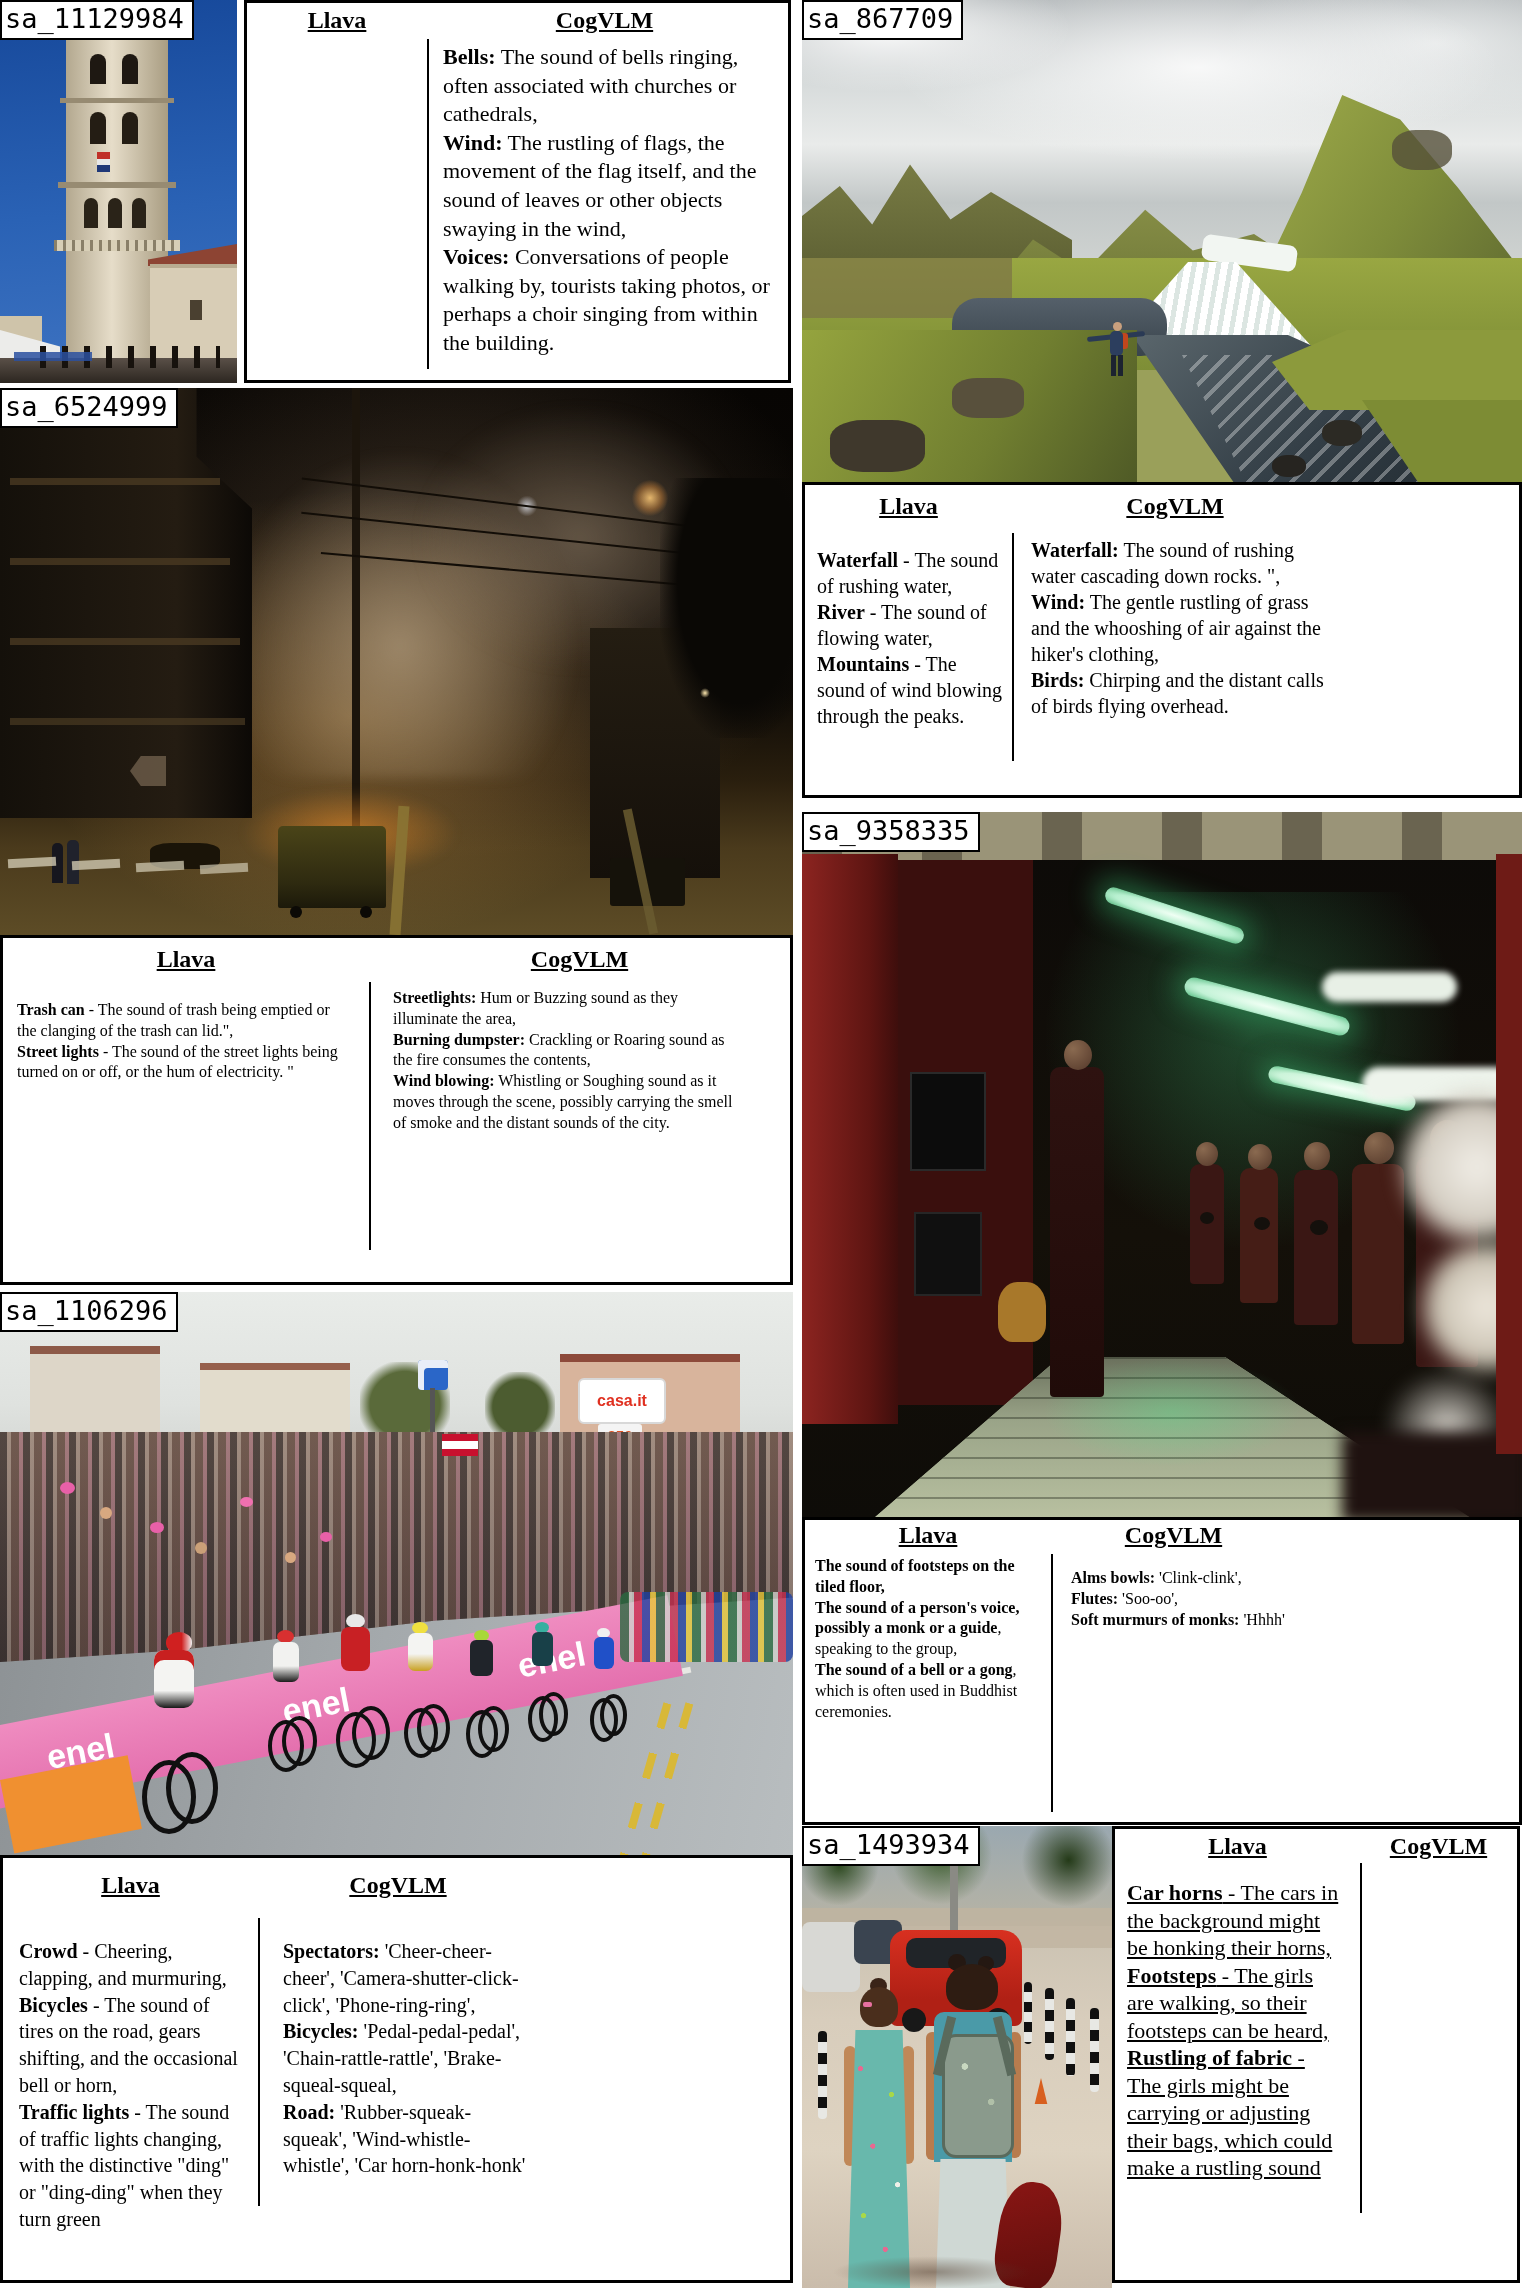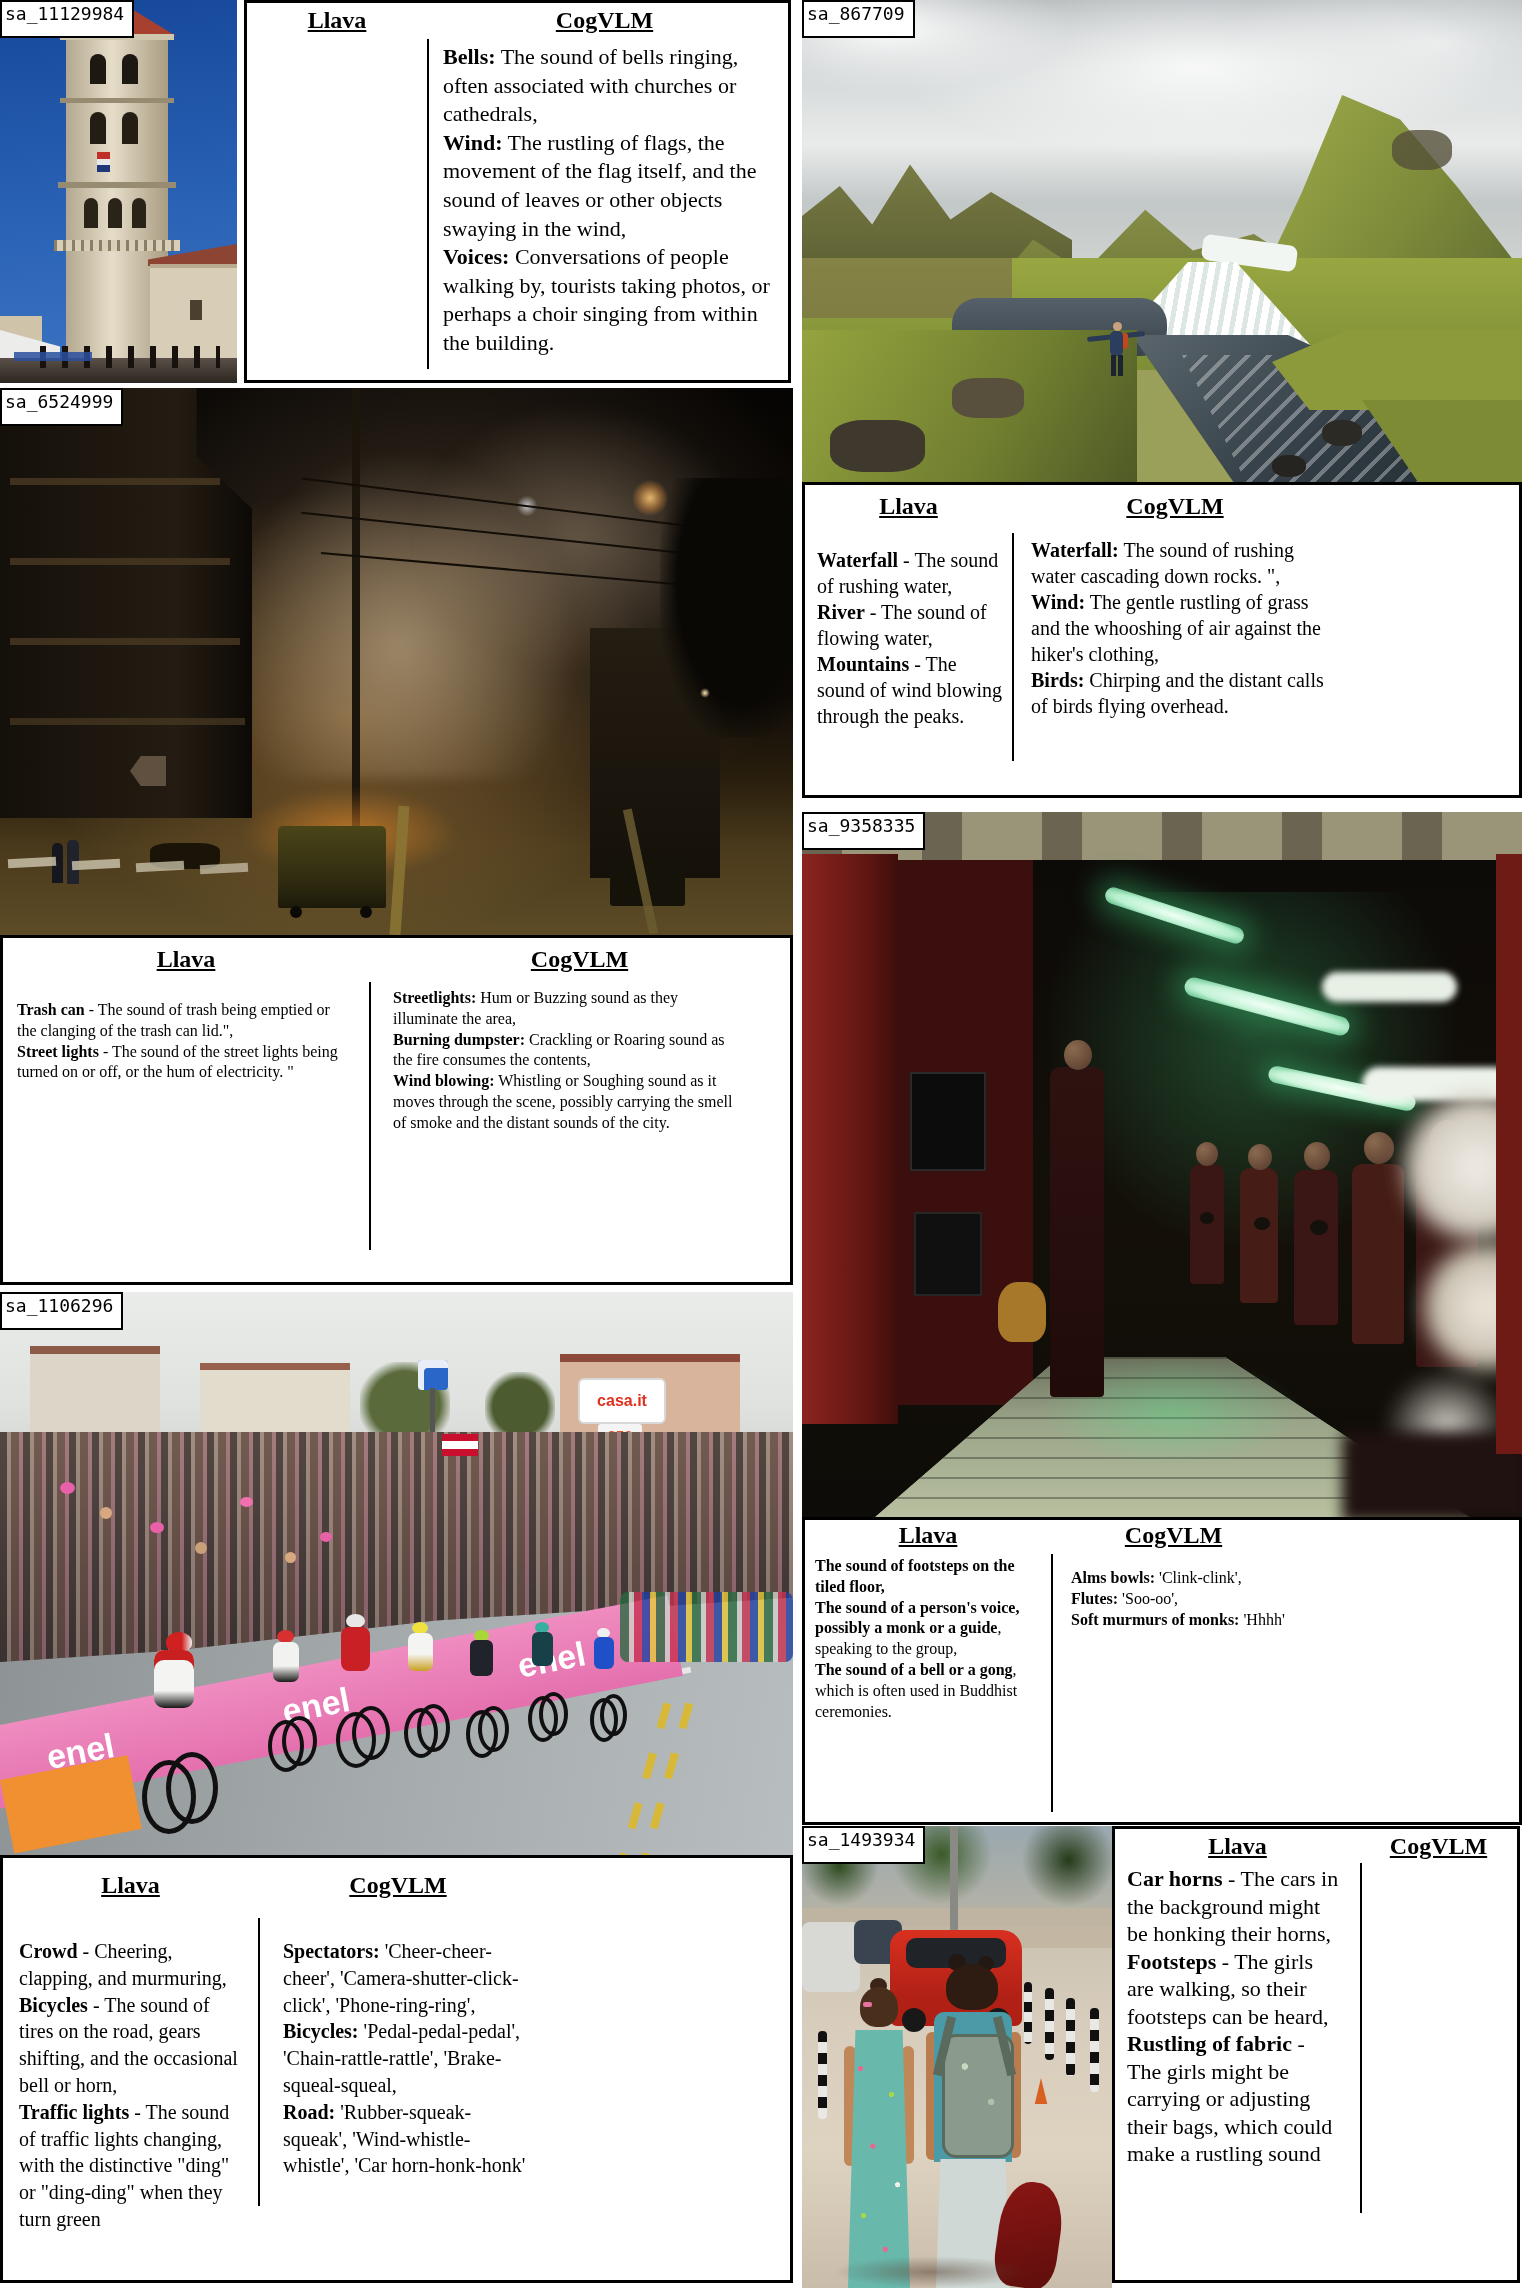--- a/index.html
+++ b/index.html
@@ -1,22 +1,22 @@
 <!DOCTYPE html>
 <html><head>
 <meta charset="utf-8">
 <style>
   html,body{margin:0;padding:0;background:#fff;}
   .page{position:relative;width:1522px;height:2288px;background:#fff;color:#000;
         font-family:"Liberation Serif",serif;overflow:hidden;}
   .photo{position:absolute;overflow:hidden;}
   .s{position:absolute;}
   .idlabel{position:absolute;z-index:9;background:#fff;border:2px solid #000;
-           font-family:"DejaVu Sans Mono",monospace;font-size:18px;line-height:1.1;
-           padding:2px 8px 12px 3px;white-space:nowrap;}
+           font-family:"DejaVu Sans Mono",monospace;font-size:27px;line-height:1.1;
+           padding:2px 8px 4px 3px;white-space:nowrap;}
   .tbox{position:absolute;background:#fff;border:3px solid #000;box-sizing:border-box;z-index:8;}
   .hdr{position:absolute;font-weight:bold;text-decoration:underline;font-size:24px;text-align:center;}
   .vline{position:absolute;width:2px;background:#000;}
   .col{position:absolute;font-size:16px;line-height:1.3;}
   .col b{font-weight:bold;}
   #box1 .col{font-size:22px;}
   #box2 .col{font-size:20px;}
   #box5 .col{font-size:20px;line-height:1.34;}
   #box6 .col{font-size:22px;line-height:1.25;}
   .rider{position:absolute;}
@@ -377,20 +377,20 @@
     </div>
     <div class="s" style="left:196px;top:356px;width:62px;height:106px;background:linear-gradient(160deg,#8a1614,#5e0e0c);border-radius:45% 45% 30% 30%;transform:rotate(8deg);"></div>
     <div class="s" style="left:30px;top:430px;width:200px;height:32px;background:radial-gradient(ellipse,rgba(90,70,55,.55),transparent 70%);"></div>
   </div>
   <div class="idlabel" style="left:802px;top:1826px;">sa_1493934</div>
 
   <div class="tbox" id="box6" style="left:1112px;top:1826px;width:408px;height:457px;">
     <div class="hdr" style="left:0;top:4px;width:245px;">Llava</div>
     <div class="hdr" style="left:245px;top:4px;width:157px;">CogVLM</div>
     <div class="vline" style="left:245px;top:34px;height:350px;"></div>
-    <div class="col" style="left:12px;top:36px;width:212px;">
+    <div class="col" style="left:12px;top:50px;width:212px;text-decoration:underline;">
         <div><b>Car horns</b> - The cars in the background might be honking their horns,</div>
         <div><b>Footsteps</b> - The girls are walking, so their footsteps can be heard,</div>
         <div><b>Rustling of fabric</b> - The girls might be carrying or adjusting their bags, which could make a rustling sound</div>
       </div>
   </div>
 
 </div>
 
 </body></html>

